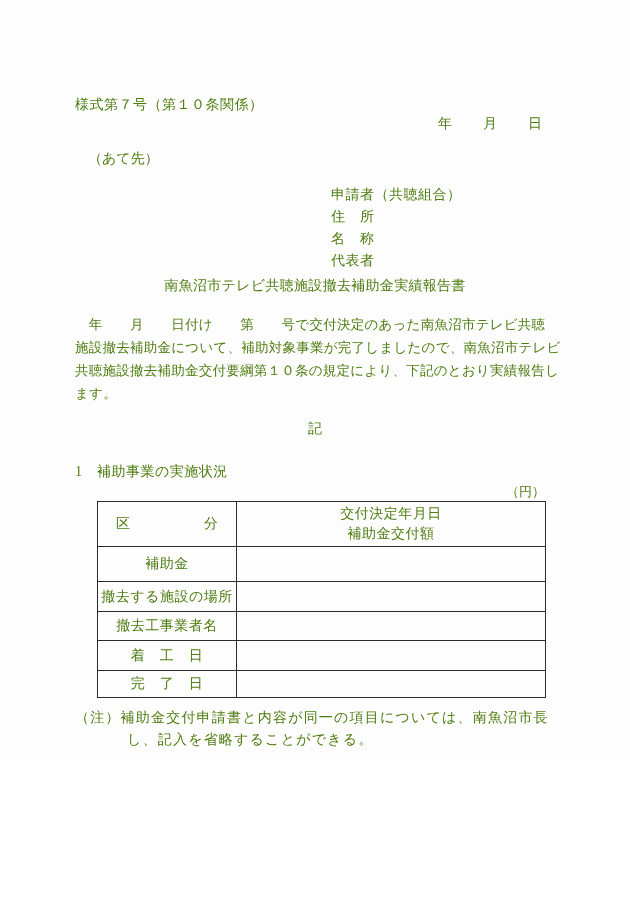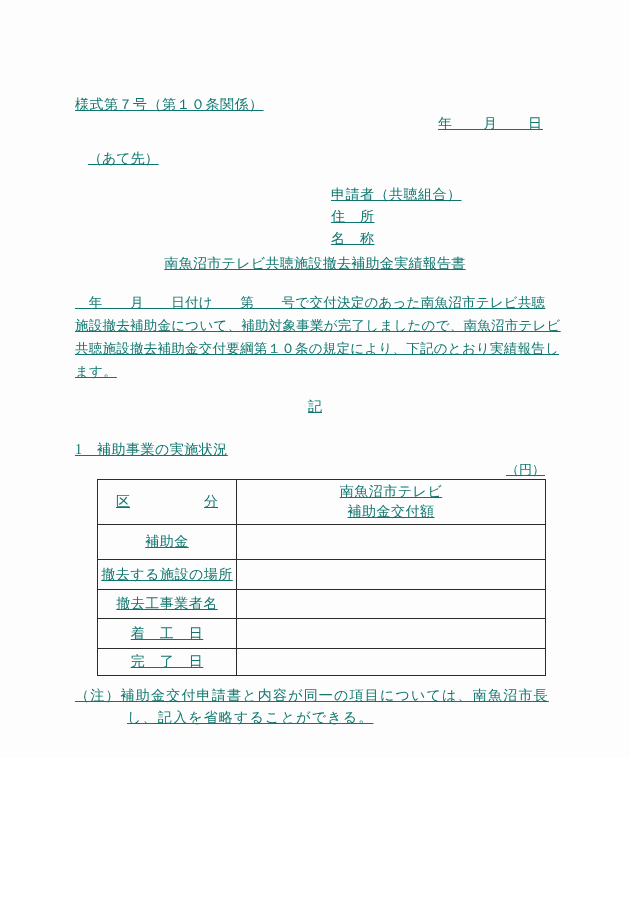--- a/index.html
+++ b/index.html
@@ -6,24 +6,23 @@
     margin: 0;
     padding: 0;
     background: #ffffff;
   }
   .page {
     position: relative;
     width: 630px;
     height: 758px;
     background: #fdfdfd;
     font-family: "Liberation Serif", "DejaVu Serif", serif;
-    color: #0f766e;
+    color: #4d7c0f;
     overflow: hidden;
     box-sizing: border-box;
-    text-decoration: underline;
   }
   .content {
     box-sizing: content-box;
     padding: 95px 75px 0 75px;
     width: 480px;
   }
   .line {
     font-size: 14px;
     line-height: 19px;
     white-space: pre;
@@ -102,20 +101,21 @@
     <div class="line form-number">様式第７号（第１０条関係）</div>
 
     <div class="line date-line">年　　月　　日</div>
 
     <div class="line addressee-label">（あて先）</div>
 
     <div class="applicant-block">
       <div class="line">申請者（共聴組合）</div>
       <div class="line">住　所</div>
       <div class="line">名　称</div>
+      <div class="line">代表者</div>
     </div>
 
     <div class="line doc-title">南魚沼市テレビ共聴施設撤去補助金実績報告書</div>
 
     <div class="body-paragraph">
       <div class="line">　年　　月　　日付け　　第　　号で交付決定のあった南魚沼市テレビ共聴</div>
       <div class="line">施設撤去補助金について、補助対象事業が完了しましたので、南魚沼市テレビ</div>
       <div class="line">共聴施設撤去補助金交付要綱第１０条の規定により、下記のとおり実績報告し</div>
       <div class="line">ます。</div>
     </div>
@@ -134,21 +134,21 @@
           </colgroup>
         <tbody>
             <tr class="header-row">
           <td>
             <div class="cat-cell-inner">
               <span>区</span>
               <span>分</span>
             </div>
           </td>
           <td class="value-header-cell">
-            <div>南魚沼市テレビ</div>
+            <div>交付決定年月日</div>
             <div>補助金交付額</div>
           </td>
         </tr>
         <tr class="r1">
           <td class="label-cell">補助金</td>
           <td class="value-cell"></td>
         </tr>
         <tr class="r2">
           <td class="label-cell">撤去する施設の場所</td>
           <td class="value-cell"></td>

